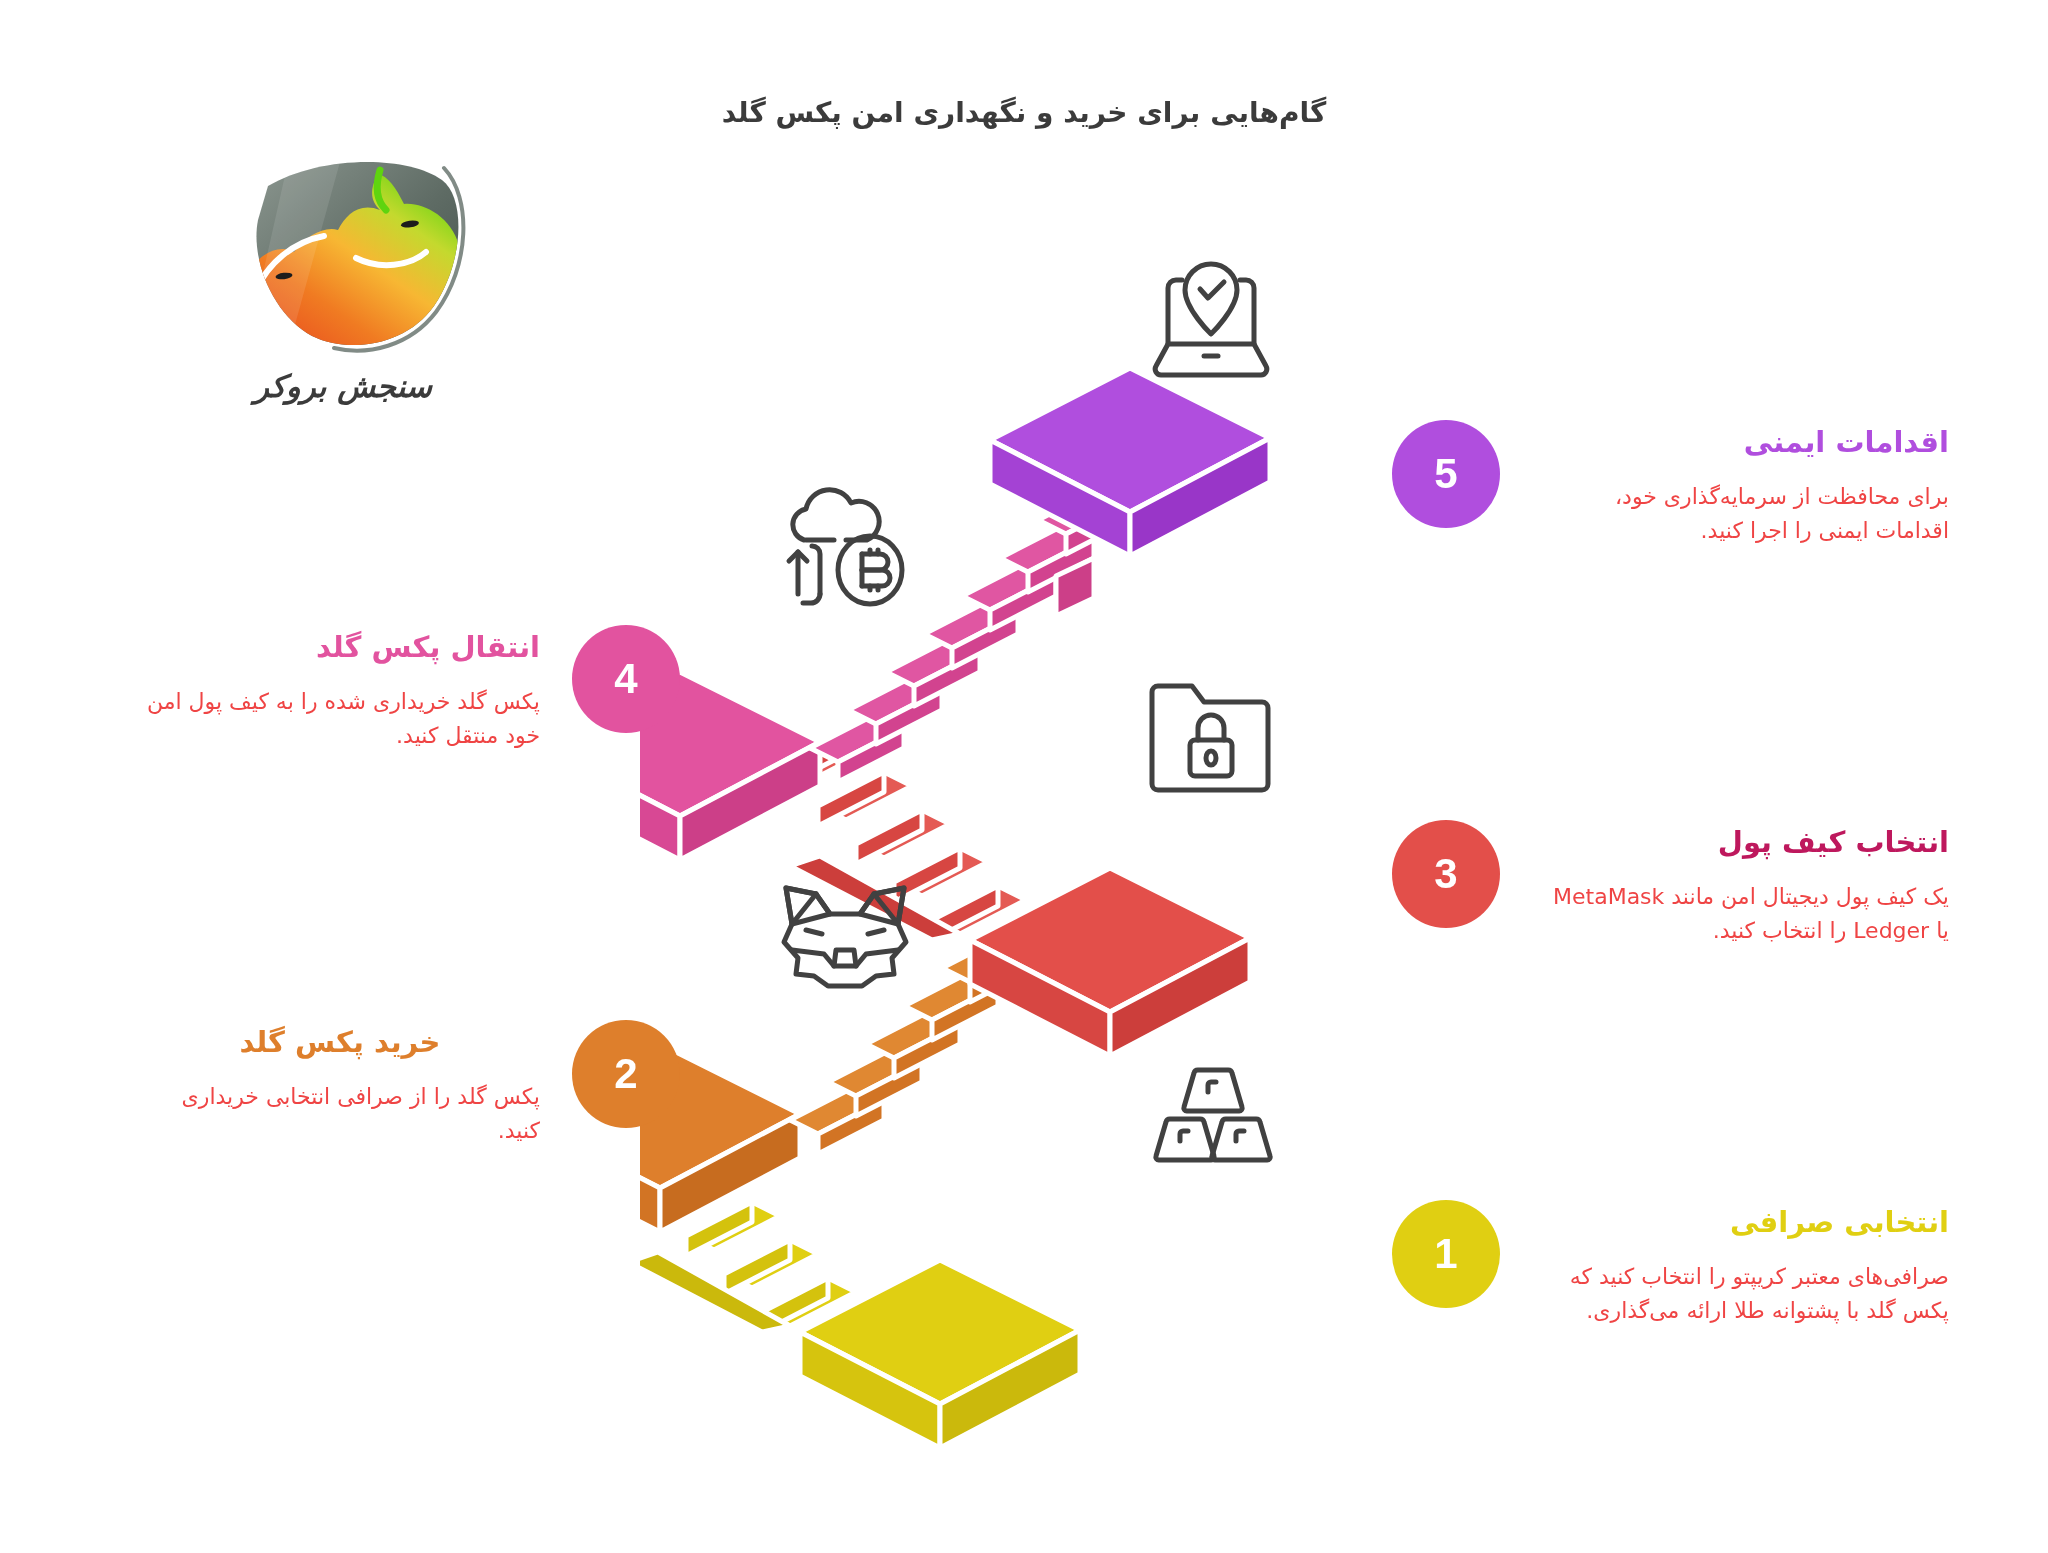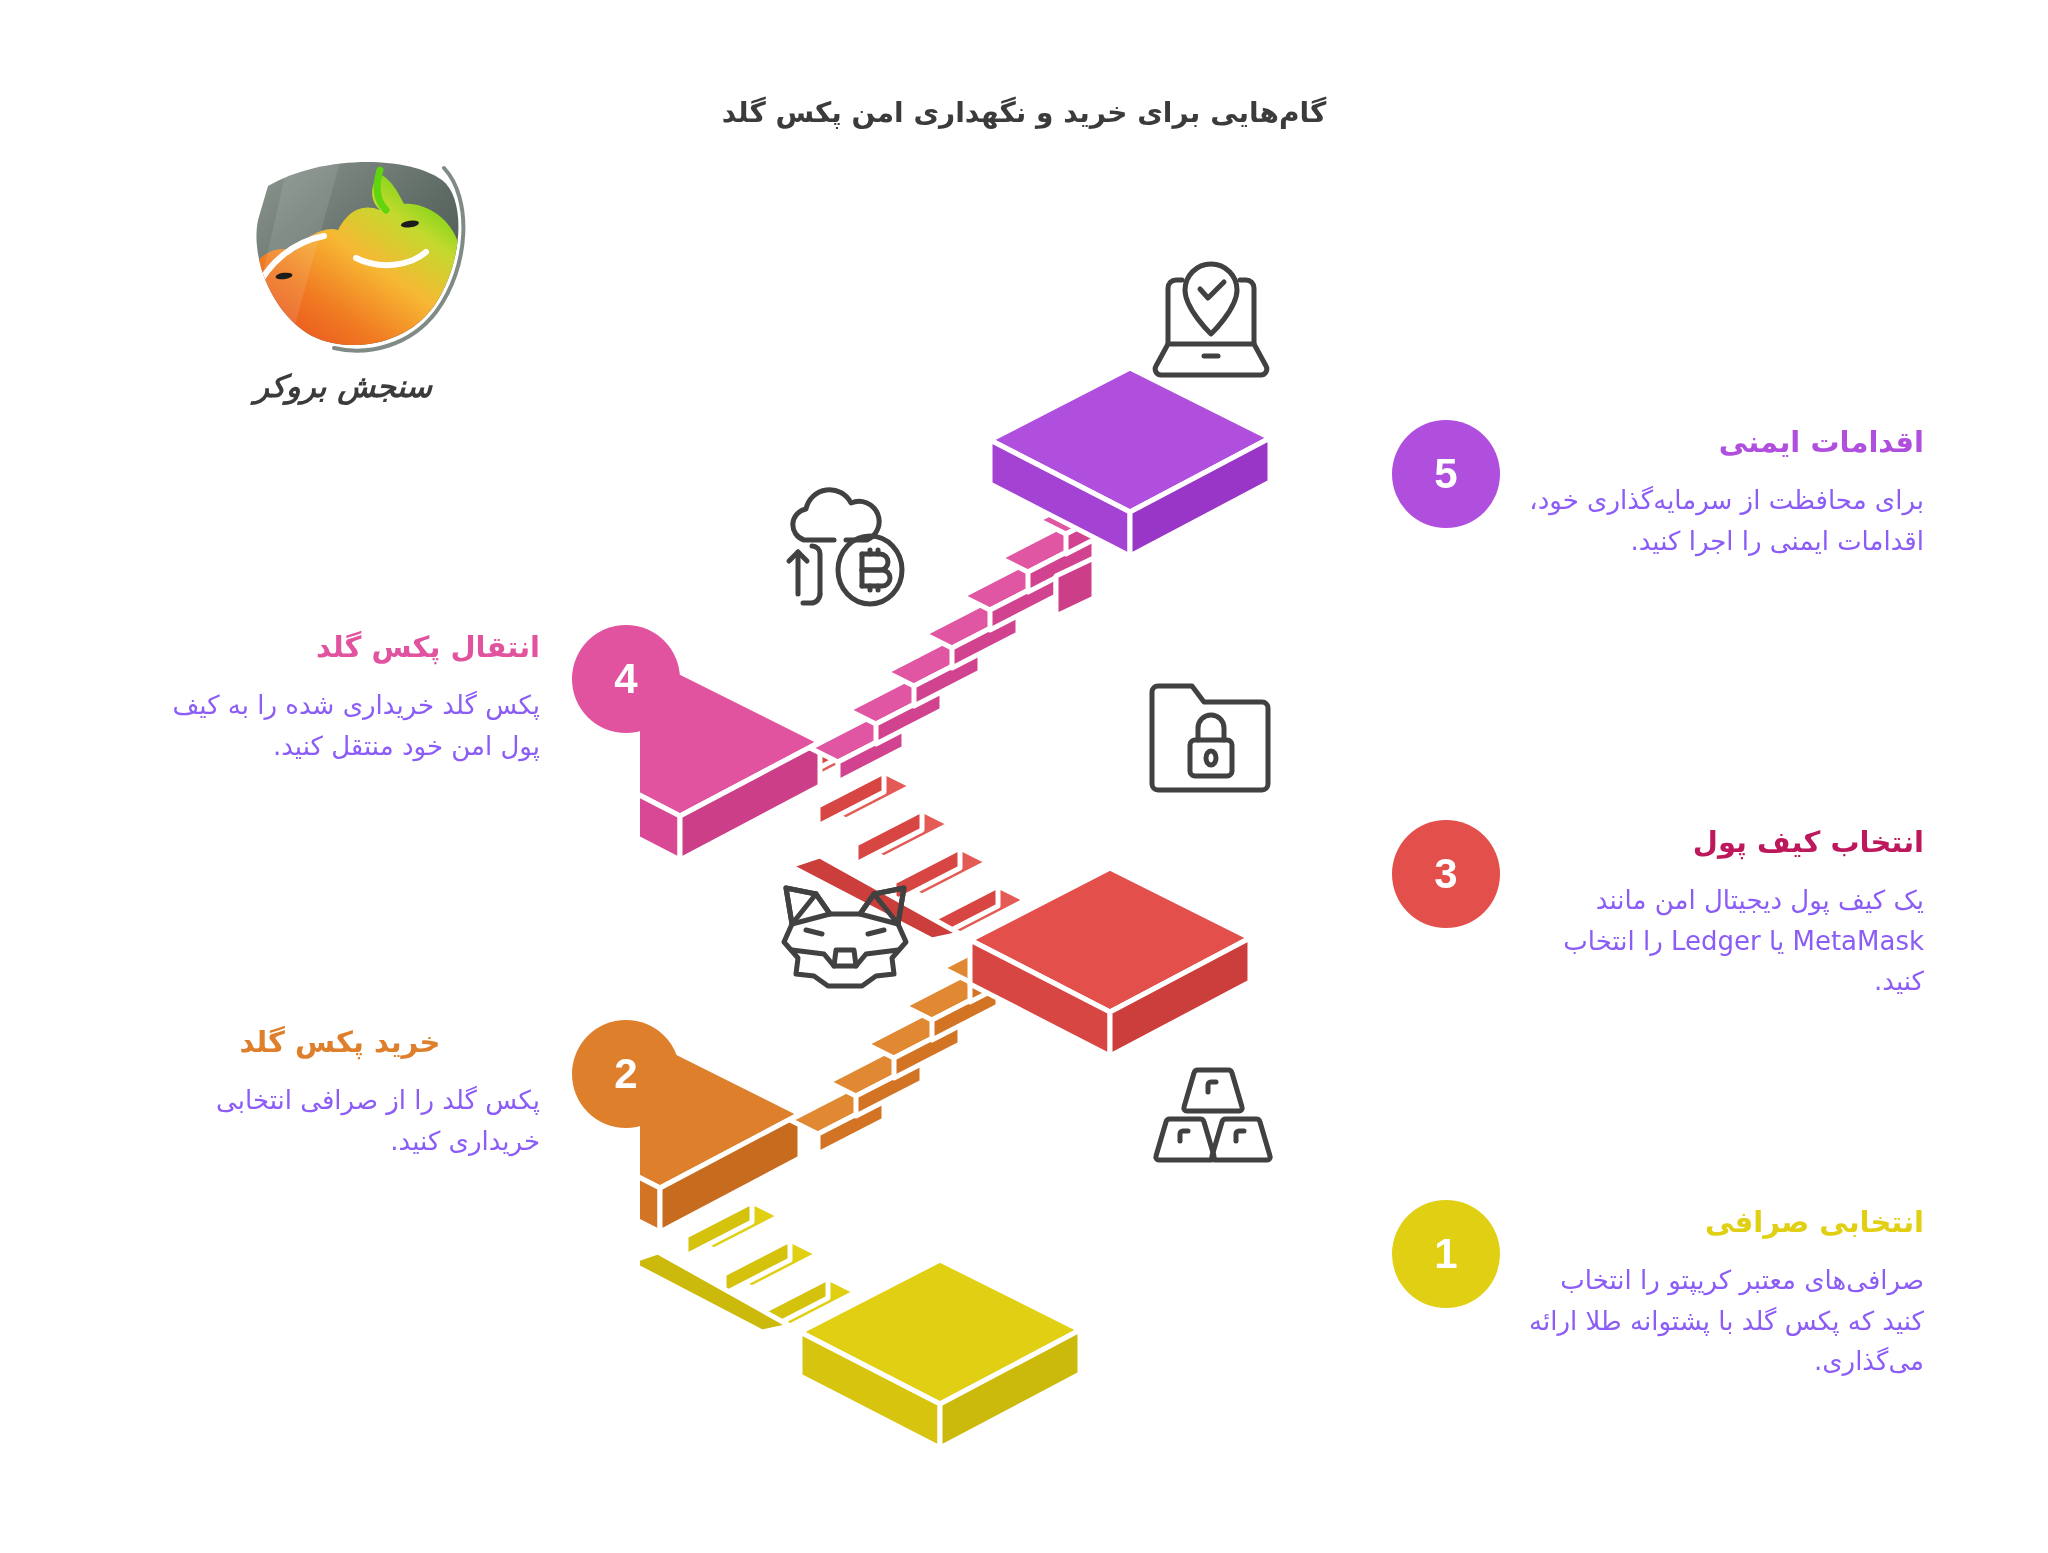--- a/index.html
+++ b/index.html
@@ -41,25 +41,25 @@
   .step{position:absolute;width:560px;}
   .step .badge{
     position:absolute;top:0;
     width:108px;height:108px;border-radius:50%;
     display:flex;align-items:center;justify-content:center;
     color:#ffffff;font-size:42px;font-weight:bold;
     font-family:"Liberation Sans",sans-serif;
   }
   .step .body{position:absolute;top:4px;width:400px;direction:rtl;}
   .step .s-title{font-size:29px;font-weight:bold;line-height:1.25;margin:0 0 20px 0;}
-  .step .s-desc{font-size:26px;line-height:1.55;color:#8b5cf6;margin:0;}
+  .step .s-desc{font-size:22px;line-height:1.55;color:#ef4444;margin:0;}
 
   
   .step.right .badge{left:0;}
-  .step.right .body{left:132px;text-align:right;}
+  .step.right .body{left:157px;text-align:right;}
   
   .step.left .badge{right:0;}
   .step.left .body{right:140px;text-align:right;}
 
   #step-5{left:1392px;top:420px;}
   #step-4{left:120px;top:625px;}
   #step-3{left:1392px;top:820px;}
   #step-2{left:120px;top:1020px;}
   #step-1{left:1392px;top:1200px;}
 </style>

